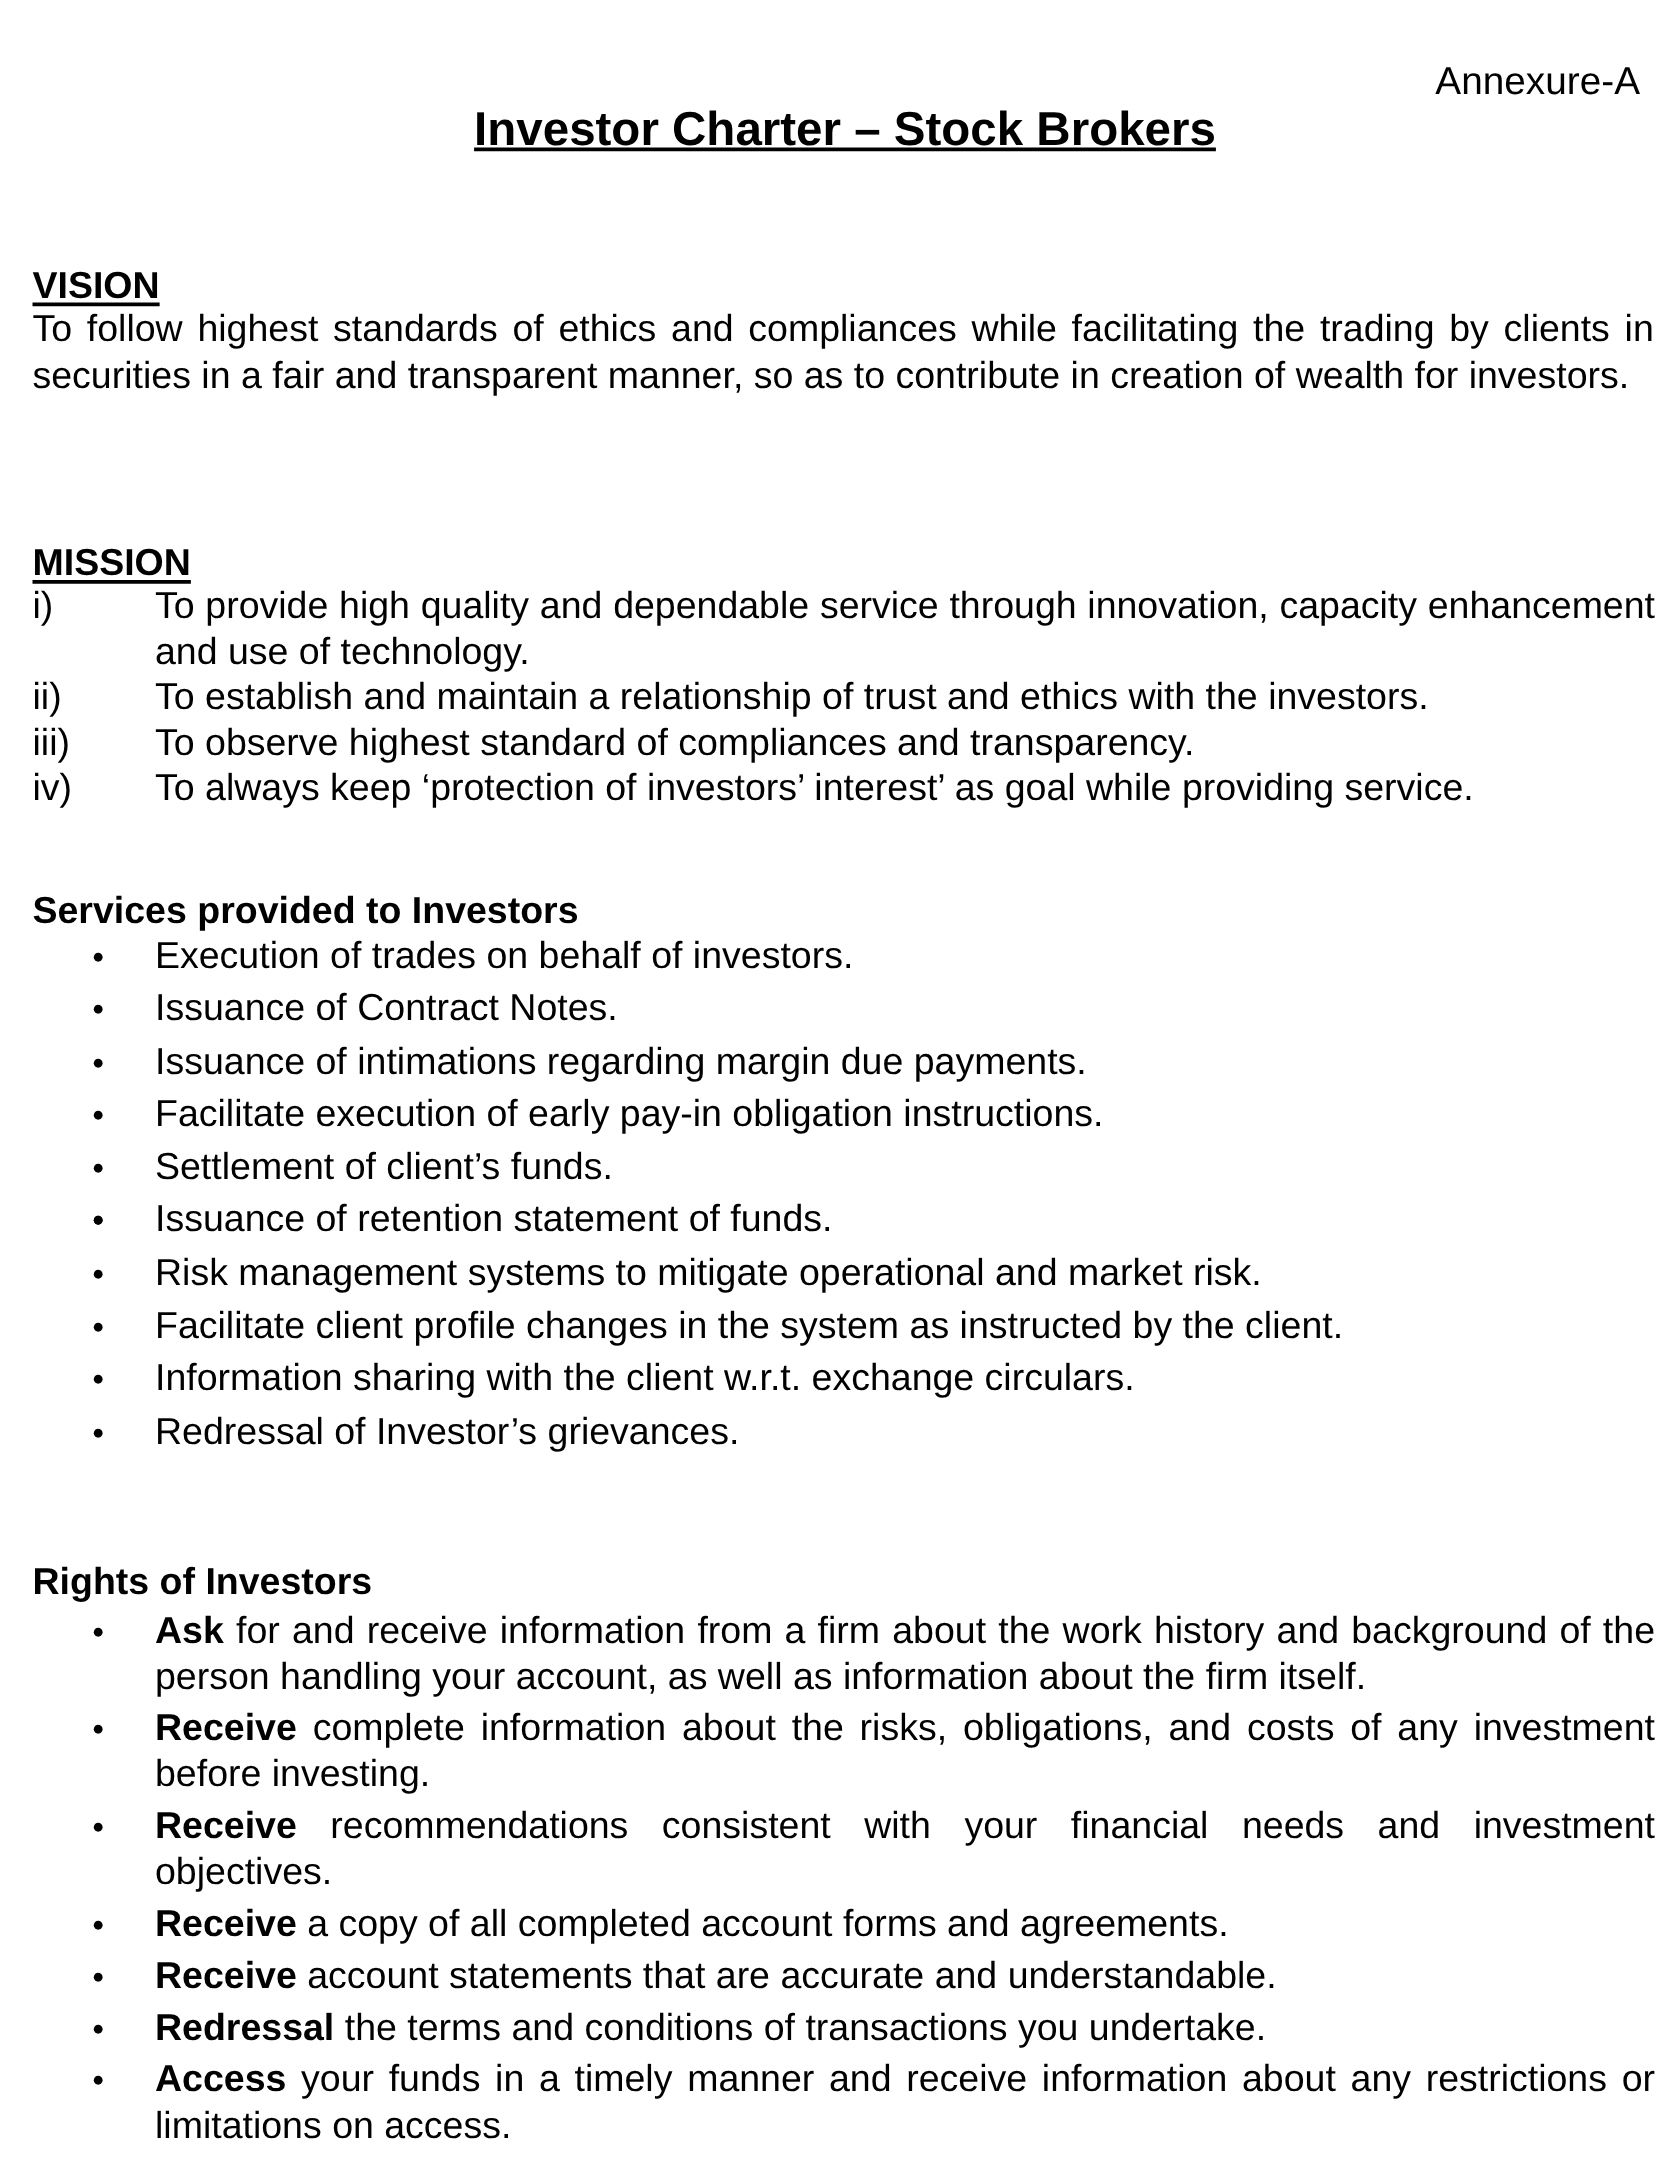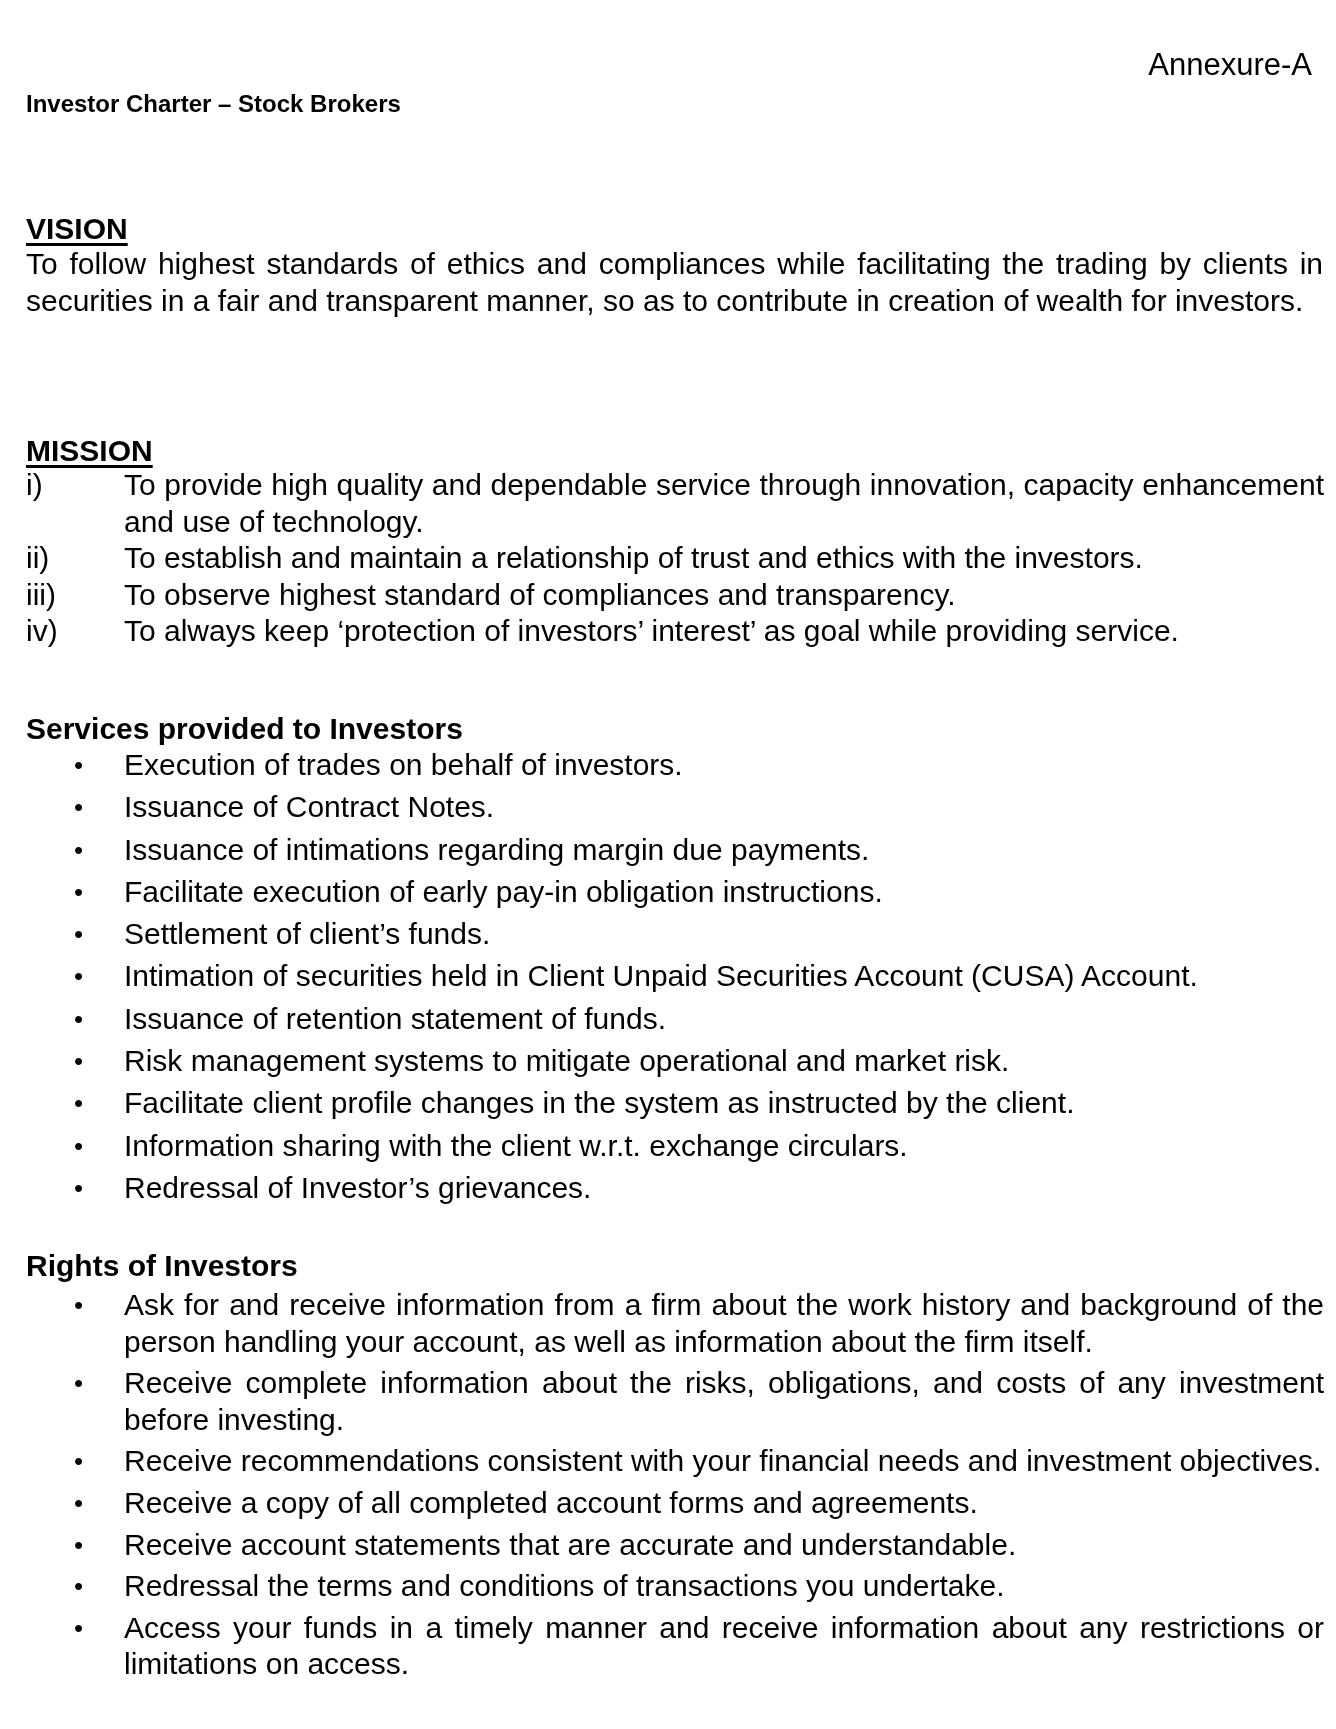--- a/index.html
+++ b/index.html
@@ -28,25 +28,26 @@
       font-weight: normal;
       font-size: 31px;
       line-height: 36px;
       white-space: nowrap;
     }
     .title {
       position: absolute;
       left: 0;
       width: 1300px;
       top: 80px;
-      text-align: left;
+      text-align: center;
       font-weight: bold;
-      font-size: 24px;
+      font-size: 38px;
       line-height: 48px;
       white-space: nowrap;
+      text-decoration: underline;
     }
     .heading {
       position: absolute;
       left: 0;
       font-weight: bold;
       font-size: 30px;
       line-height: 36px;
       white-space: nowrap;
     }
     .heading.u {
@@ -83,21 +84,21 @@
       left: 0;
       top: 0;
     }
     .list.bullets .marker {
       left: 48px;
       font-size: 26px;
     }
     .mission li { margin-bottom: 0; }
     .services li { margin-bottom: 5.7px; }
     .rights li { margin-bottom: 5px; }
-    .bold-lead { font-weight: normal; }
+    .bold-lead { font-weight: bold; }
   </style>
 </head>
 <body>
 
 <div class="page">
 
   <div class="annexure">Annexure-A</div>
 
   <div class="title">Investor Charter – Stock Brokers</div>
 
@@ -124,21 +125,21 @@
     </li>
   </ul>
 
   <div class="heading" style="top:711px;text-align:right;">Services provided to Investors</div>
   <ul class="list bullets services" style="top:747px;">
     <li><span class="marker">•</span><span>Execution of trades on behalf of investors.</span></li>
     <li><span class="marker">•</span><span>Issuance of Contract Notes.</span></li>
     <li><span class="marker">•</span><span>Issuance of intimations regarding margin due payments.</span></li>
     <li><span class="marker">•</span><span>Facilitate execution of early pay-in obligation instructions.</span></li>
     <li><span class="marker">•</span><span>Settlement of client’s funds.</span></li>
-    <li><span class="marker">•</span><span>Intimation of securities held in Client Unpaid Securities Account (CUSA) Account.</span></li>
+    <li><span class="marker">•</span></li>
     <li><span class="marker">•</span><span>Issuance of retention statement of funds.</span></li>
     <li><span class="marker">•</span><span>Risk management systems to mitigate operational and market risk.</span></li>
     <li><span class="marker">•</span><span>Facilitate client profile changes in the system as instructed by the client.</span></li>
     <li><span class="marker">•</span><span>Information sharing with the client w.r.t. exchange circulars.</span></li>
     <li><span class="marker">•</span><span>Redressal of Investor’s grievances.</span></li>
   </ul>
 
   <div class="heading" style="top:1248px;">Rights of Investors</div>
   <ul class="list bullets rights" style="top:1287px;">
     <li><span class="marker">•</span><span class="bold-lead">Ask</span><span> for and receive information from a firm about the work history and background of the person handling your account, as well as information about the firm itself.</span></li>

